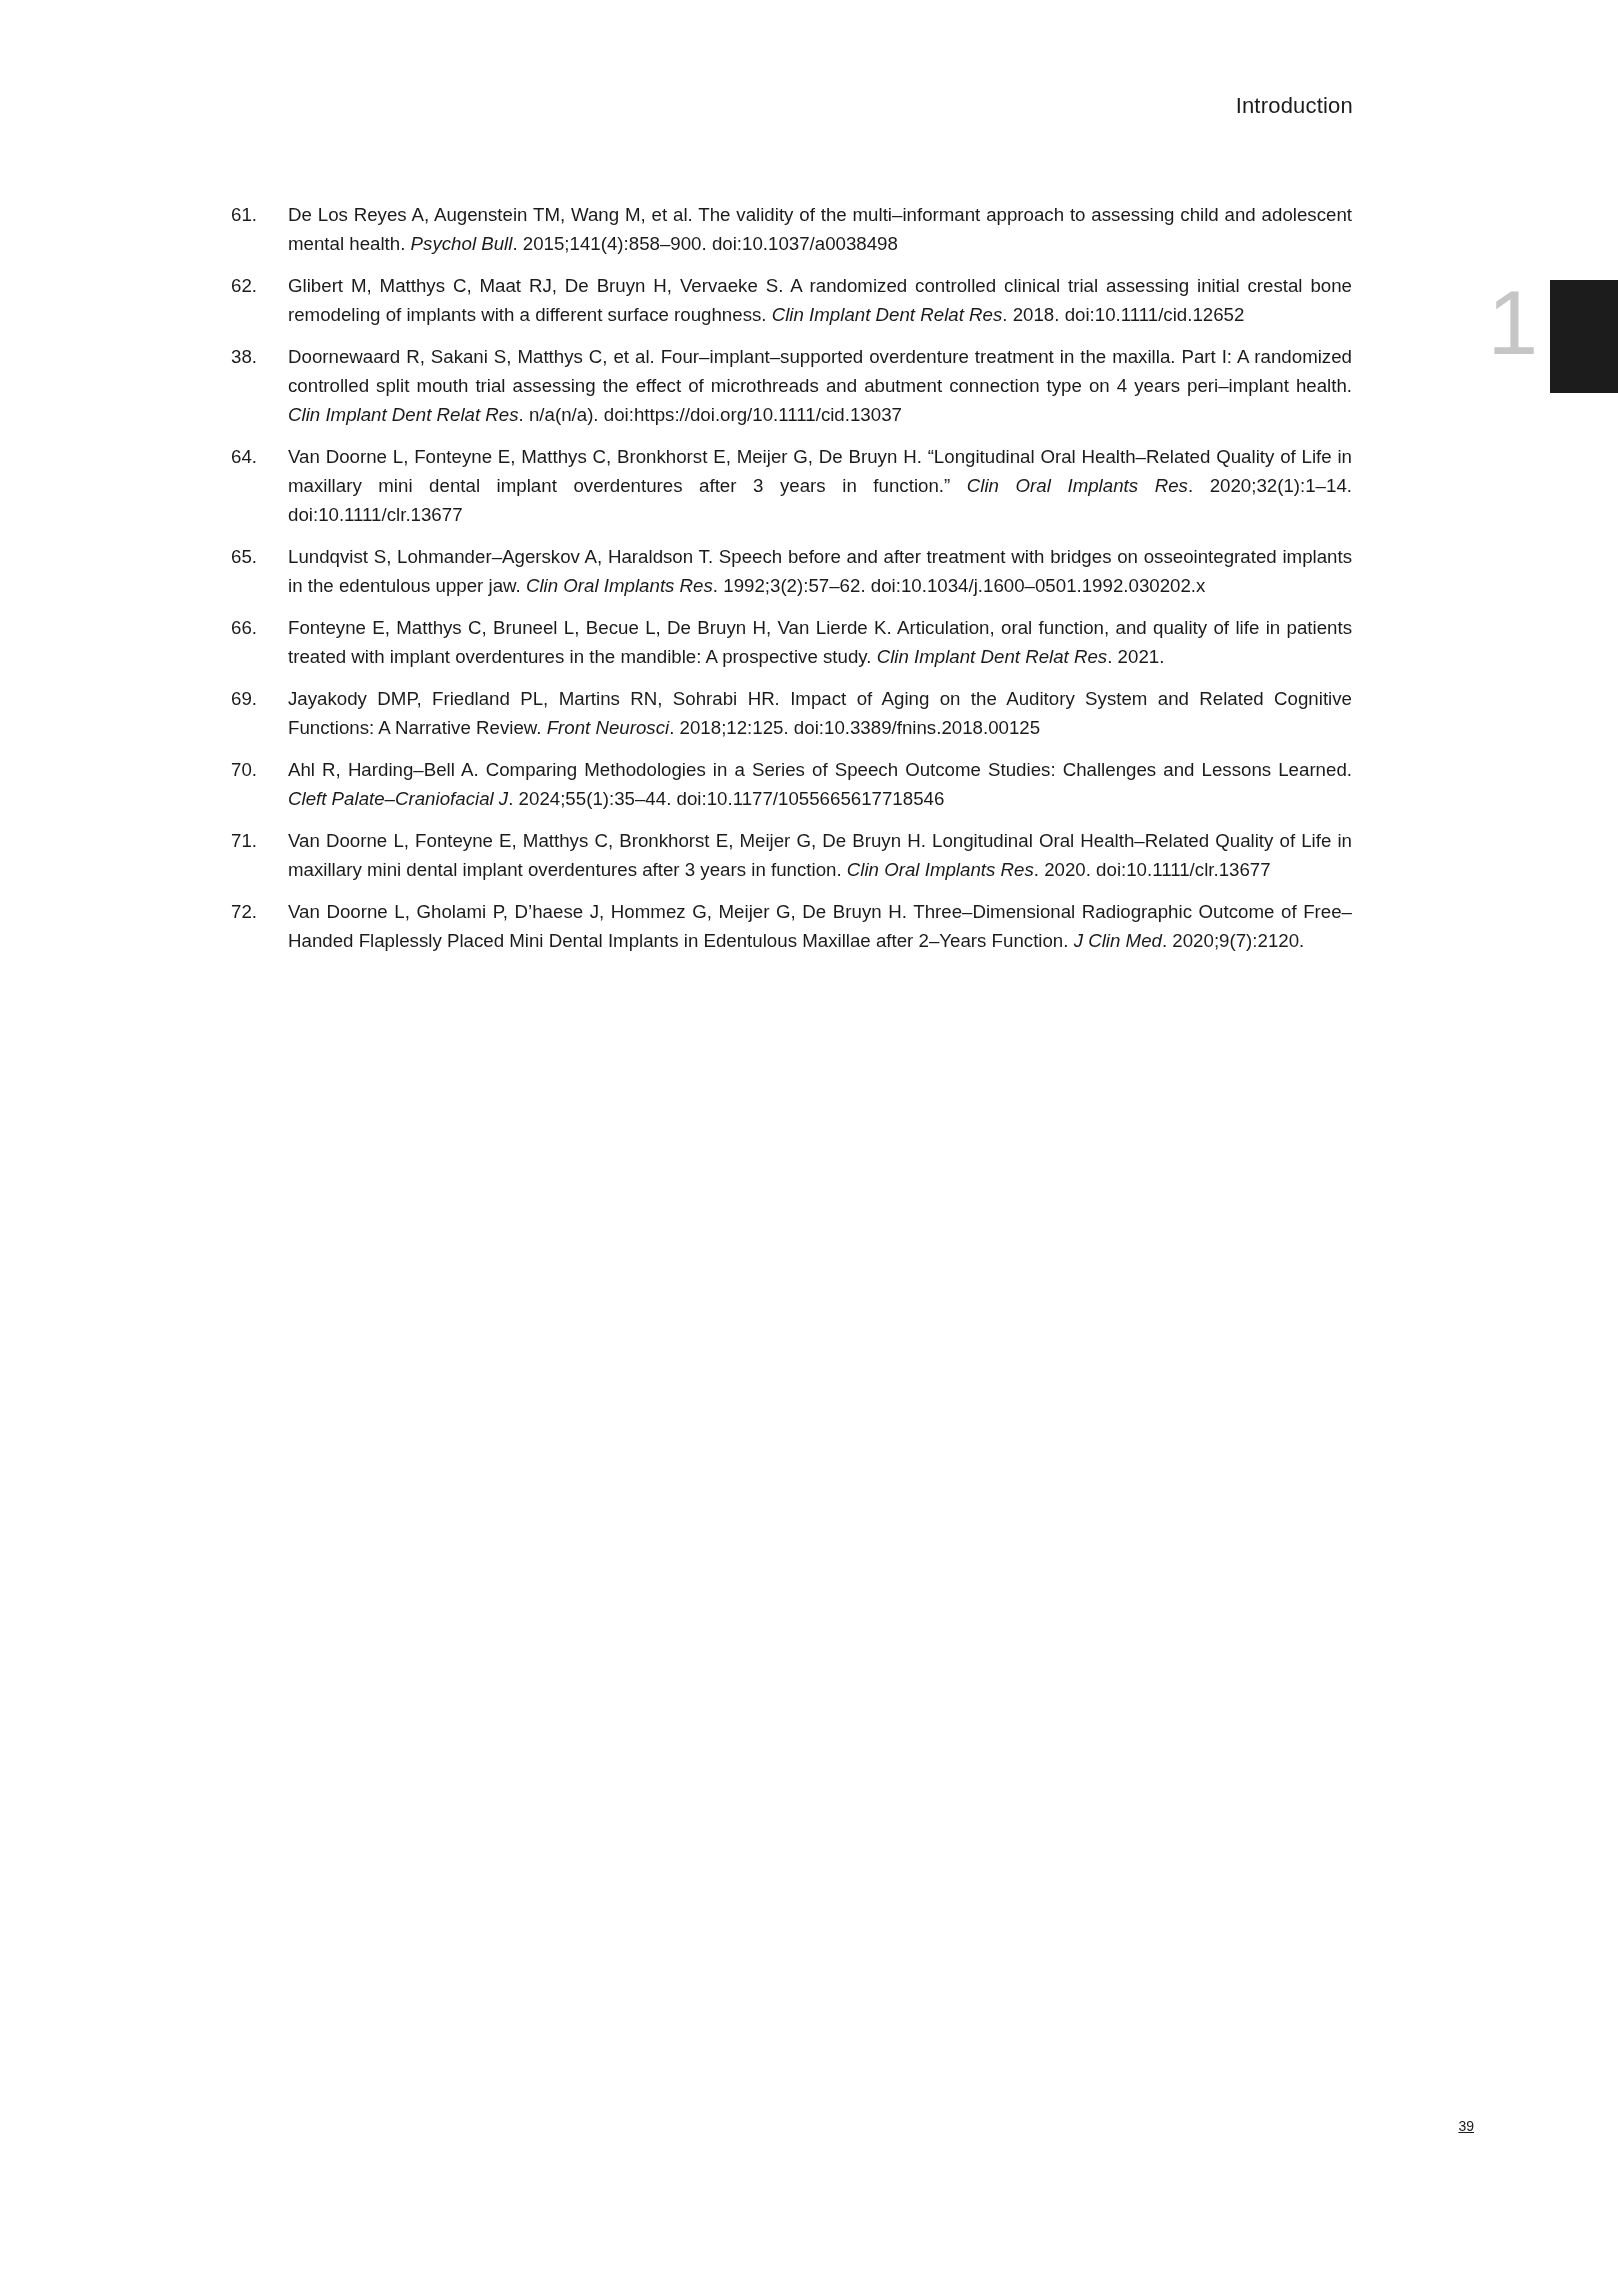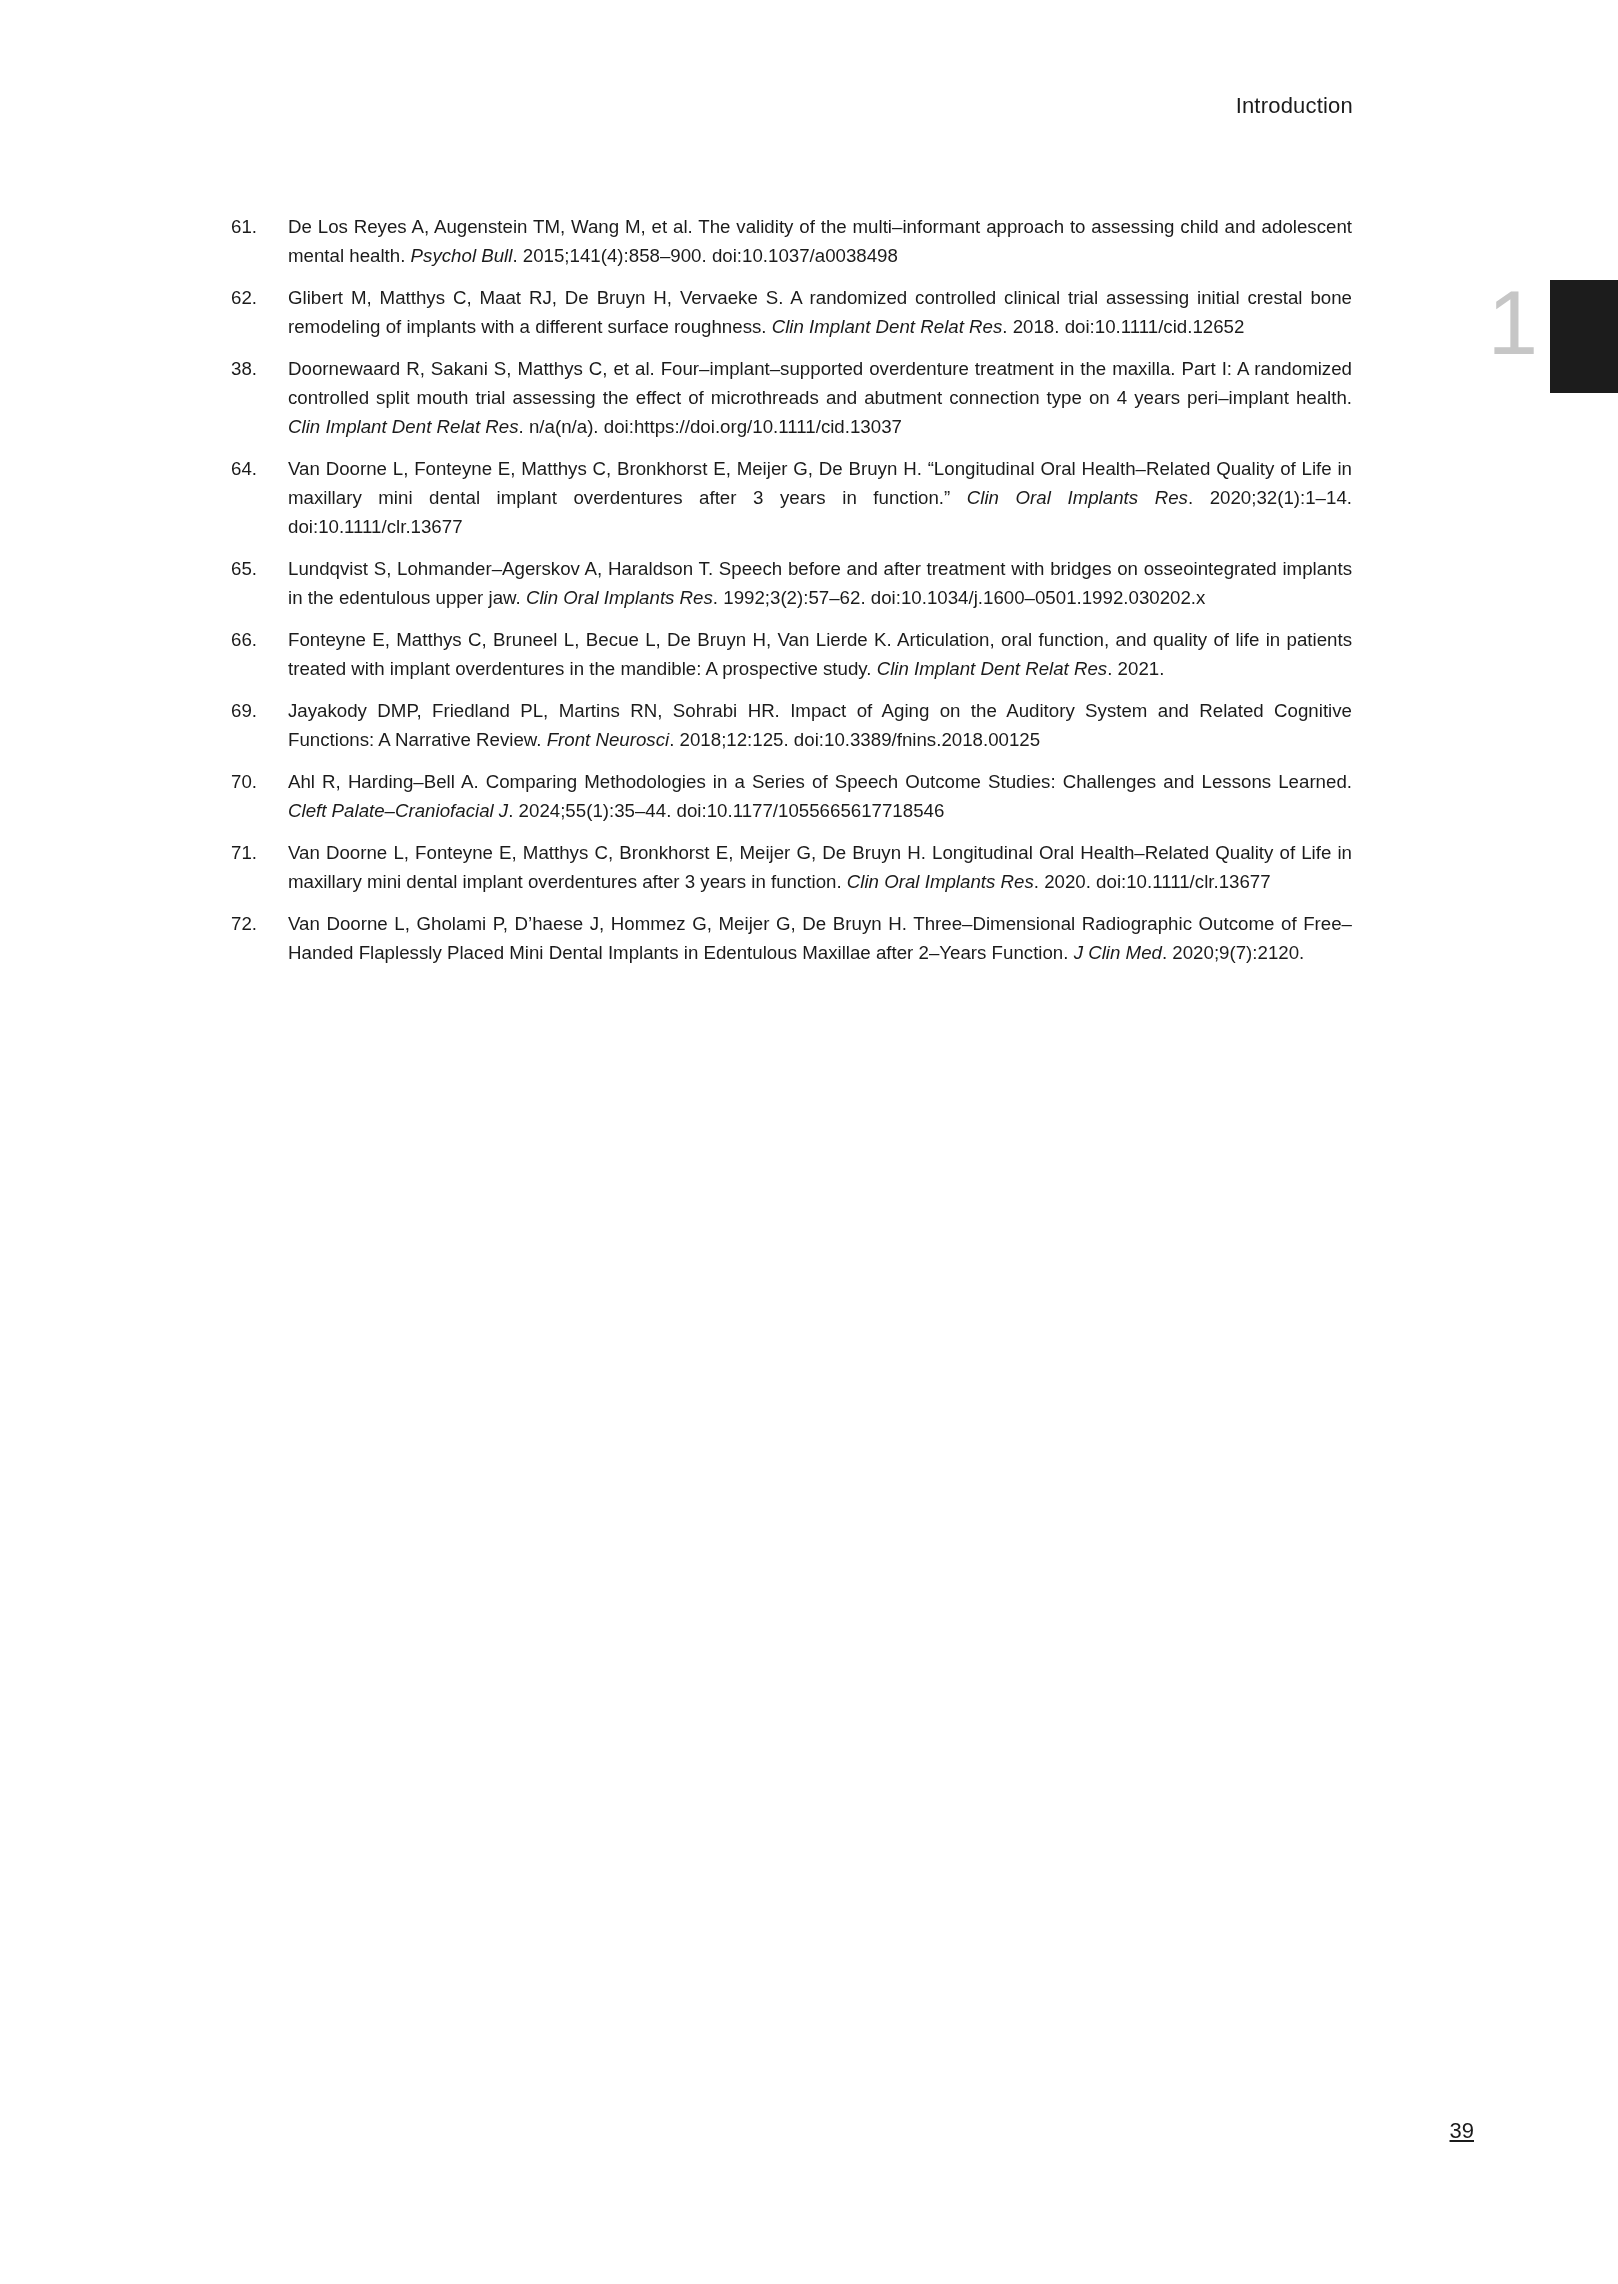--- a/index.html
+++ b/index.html
@@ -33,21 +33,21 @@
   .chapter-bar {
     position: absolute;
     top: 280px;
     right: 0;
     width: 69px;
     height: 113px;
     background: #1c1c1c;
   }
   .references {
     position: absolute;
-    top: 212px;
+    top: 200px;
     left: 231px;
     width: 1121px;
   }
   .ref {
     display: flex;
     margin-bottom: 13px;
     font-size: 18.7px;
     line-height: 29px;
   }
   .ref-num {
@@ -56,21 +56,21 @@
   }
   .ref-text {
     flex: 1;
     text-align: justify;
   }
   .ref-text em { font-style: italic; }
   .page-number {
     position: absolute;
     top: 2118px;
     right: 145px;
-    font-size: 22px;
+    font-size: 14px;
     color: #1b1b1b;
     text-decoration: underline;
   }
 </style>
 </head>
 <body>
 
 <div class="page">
 
   <div class="running-header">Introduction</div>

